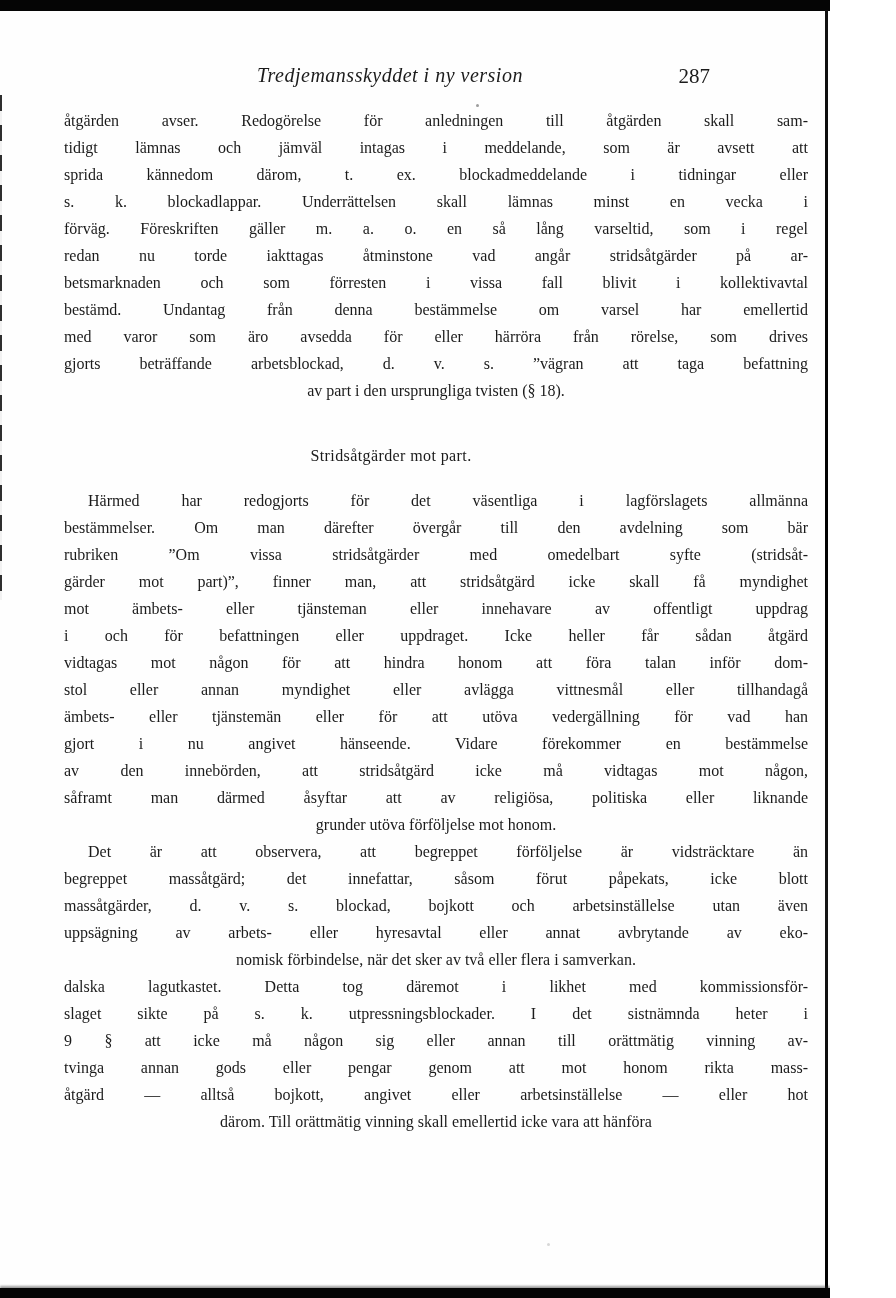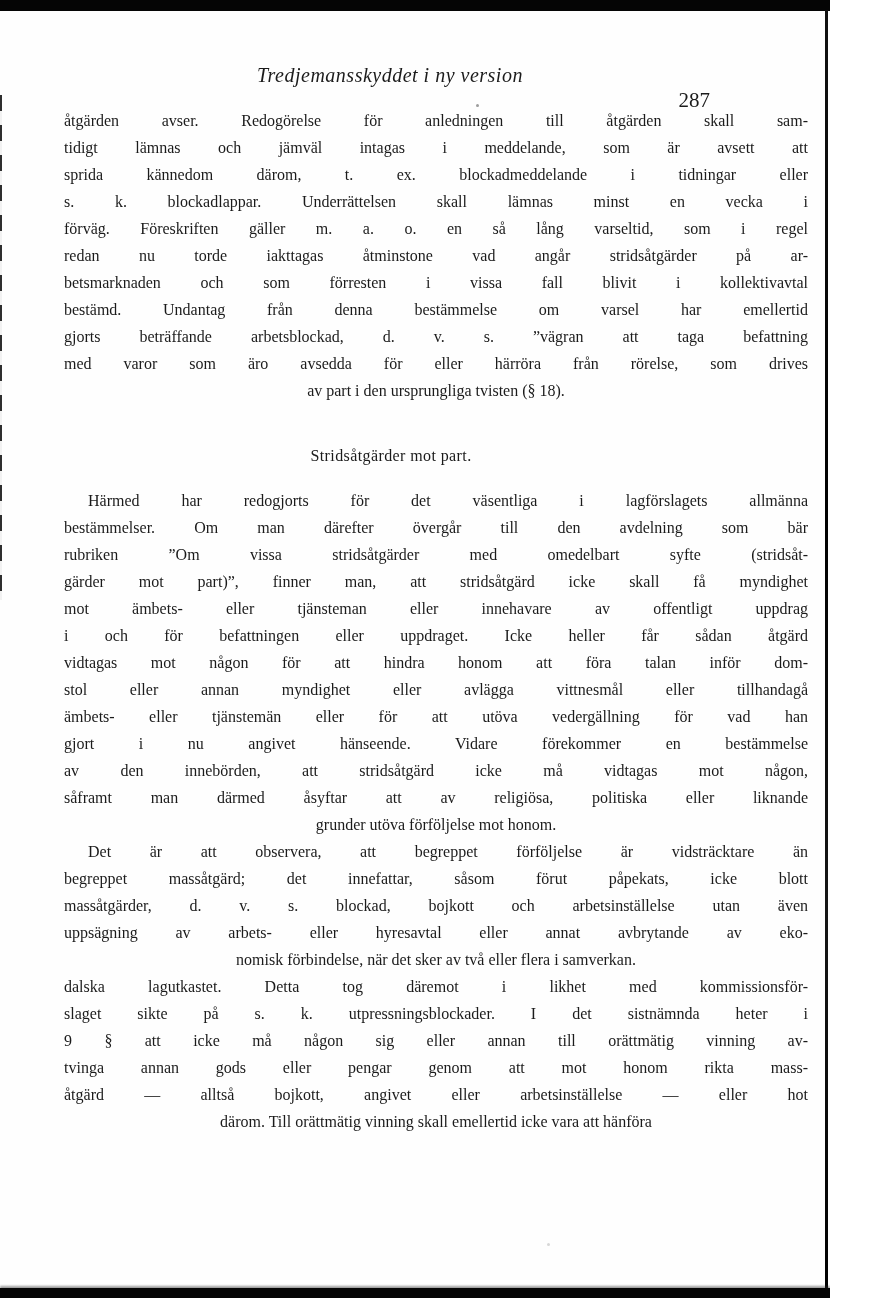--- a/index.html
+++ b/index.html
@@ -50,21 +50,20 @@
   }
   .running-title {
     position: absolute; left: 0; right: 92px;
     text-align: center;
     font-style: italic;
     letter-spacing: 0.5px;
   }
   .page-number {
     position: absolute; right: 98px; top: 0;
     font-size: 21px;
-    margin-top: 24px;
   }
   
   .body-text {
     position: absolute; top: 107px; left: 64px;
     width: 744px;
     font-size: 16px;
     line-height: 27px;
   }
   .paragraph { margin: 0; }
   .line {
@@ -107,22 +106,22 @@
   <div class="body-text">
       <div class="paragraph">
         <div class="line just">åtgärden avser.  Redogörelse för anledningen till åtgärden skall sam-</div>
         <div class="line just">tidigt lämnas och jämväl intagas i meddelande, som är avsett att</div>
         <div class="line just">sprida kännedom därom, t. ex. blockadmeddelande i tidningar eller</div>
         <div class="line just">s. k. blockadlappar.  Underrättelsen skall lämnas minst en vecka i</div>
         <div class="line just">förväg.  Föreskriften gäller m. a. o. en så lång varseltid, som i regel</div>
         <div class="line just">redan nu torde iakttagas åtminstone vad angår stridsåtgärder på ar-</div>
         <div class="line just">betsmarknaden och som förresten i vissa fall blivit i kollektivavtal</div>
         <div class="line just">bestämd.  Undantag från denna bestämmelse om varsel har emellertid</div>
+        <div class="line just">med varor som äro avsedda för eller härröra från rörelse, som drives</div>
         <div class="line just">gjorts beträffande arbetsblockad, d. v. s. ”vägran att taga befattning</div>
-        <div class="line just">med varor som äro avsedda för eller härröra från rörelse, som drives</div>
         <div class="line">av part i den ursprungliga tvisten (§ 18).</div>
       </div>
       <div class="section-heading">Stridsåtgärder mot part.</div>
       <div class="paragraph">
         <div class="line just indent">Härmed har redogjorts för det väsentliga i lagförslagets allmänna</div>
         <div class="line just">bestämmelser.  Om man därefter övergår till den avdelning som bär</div>
         <div class="line just">rubriken ”Om vissa stridsåtgärder med omedelbart syfte (stridsåt-</div>
         <div class="line just">gärder mot part)”, finner man, att stridsåtgärd icke skall få myndighet</div>
         <div class="line just">mot ämbets- eller tjänsteman eller innehavare av offentligt uppdrag</div>
         <div class="line just">i och för befattningen eller uppdraget.  Icke heller får sådan åtgärd</div>

